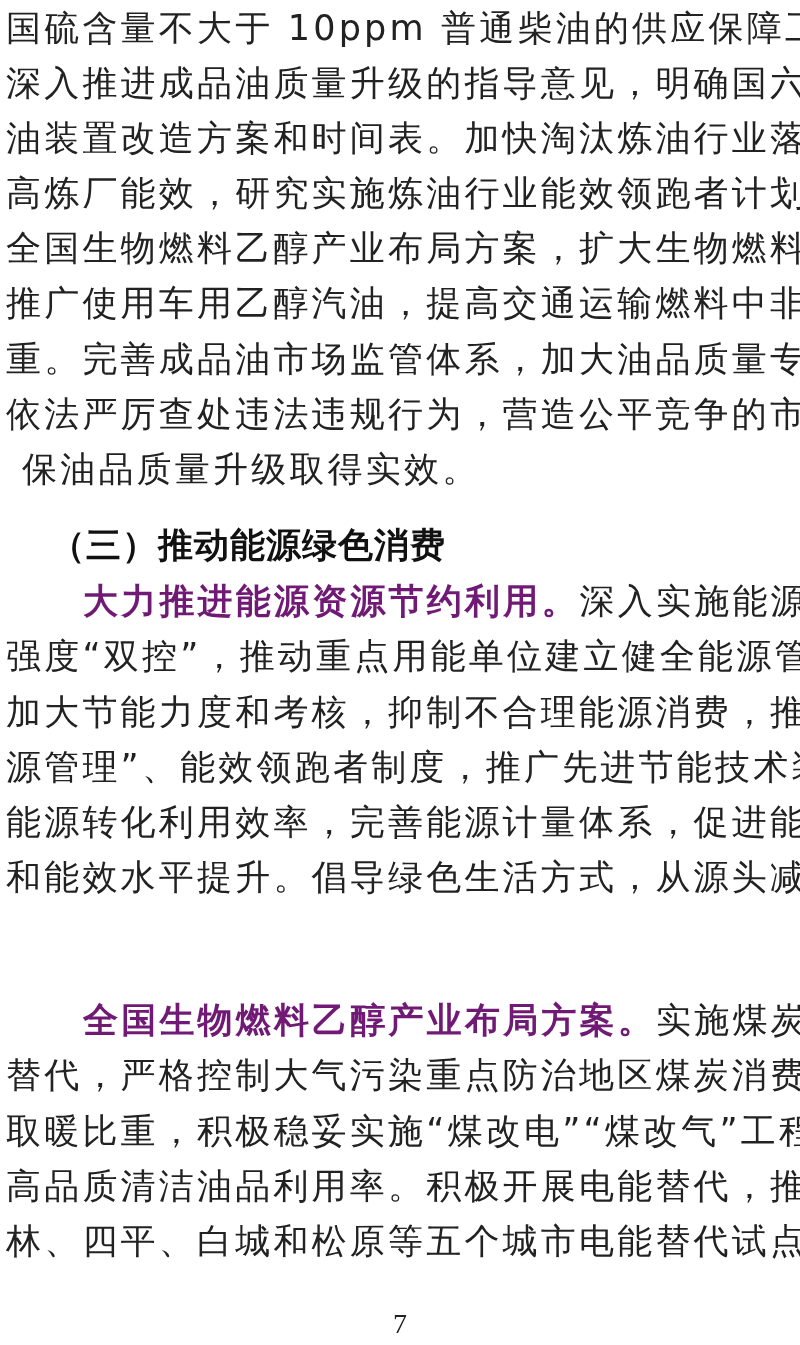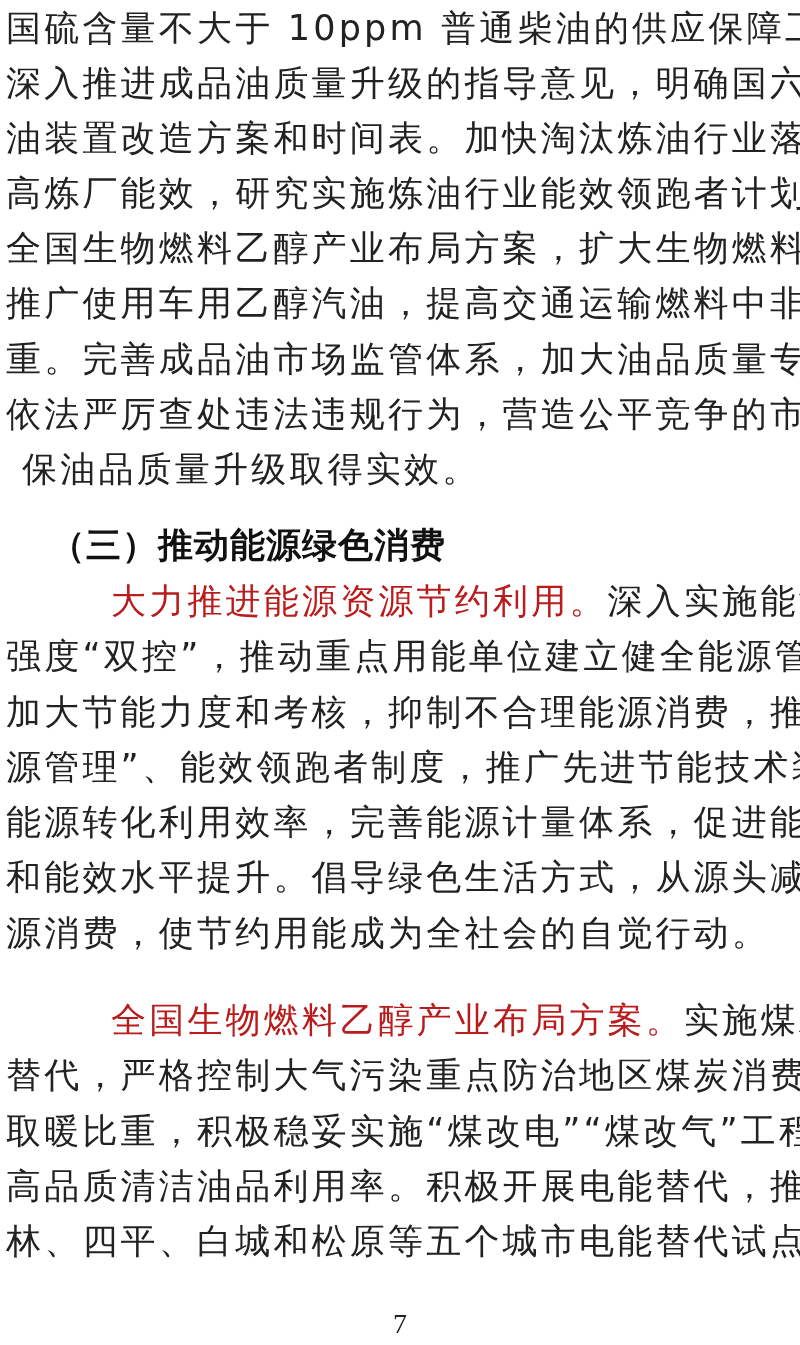--- a/index.html
+++ b/index.html
@@ -28,23 +28,22 @@
       width: 780px;
       height: 40px;
       font-size: 35px;
       line-height: 40px;
       white-space: nowrap;
       letter-spacing: 3.2px;
       font-weight: normal;
       color: #222;
     }
     .bold {
-      font-weight: normal;
-      color: #b91c1c;
-      margin-left: 28px;
+      font-weight: bold;
+      color: #701a75;
     }
     .heading {
       font-weight: bold;
       color: #111;
       letter-spacing: 1px;
     }
     .page-number {
       position: absolute;
       left: 0;
       width: 800px;
@@ -74,21 +73,20 @@
   <div class="line heading" style="top:525px; left:50px;">（三）推动能源绿色消费</div>
 
   <div class="line" style="top:581px; left:83px; width:700px;">
     <span class="bold">大力推进能源资源节约利用。</span><span>深入实施能源消费总量和</span>
   </div>
   <div class="line" style="top:636px;">强度“双控”，推动重点用能单位建立健全能源管理体系，</div>
   <div class="line" style="top:692px;">加大节能力度和考核，抑制不合理能源消费，推行“合同能</div>
   <div class="line" style="top:747px;">源管理”、能效领跑者制度，推广先进节能技术装备，提高</div>
   <div class="line" style="top:802px;">能源转化利用效率，完善能源计量体系，促进能源行业节能</div>
   <div class="line" style="top:857px;">和能效水平提升。倡导绿色生活方式，从源头减少不合理能</div>
-  <div class="line" style="top:913px;">源消费，使节约用能成为全社会的自觉行动。</div>
 
   <div class="line" style="top:1000px; left:83px; width:700px;">
     <span class="bold">全国生物燃料乙醇产业布局方案。</span><span>实施煤炭终端消费减量</span>
   </div>
   <div class="line" style="top:1055px;">替代，严格控制大气污染重点防治地区煤炭消费，提高清洁</div>
   <div class="line" style="top:1111px;">取暖比重，积极稳妥实施“煤改电”“煤改气”工程，提升</div>
   <div class="line" style="top:1166px;">高品质清洁油品利用率。积极开展电能替代，推进长春、吉</div>
   <div class="line" style="top:1221px;">林、四平、白城和松原等五个城市电能替代试点。统一电动</div>
 
   <div class="page-number">7</div>

